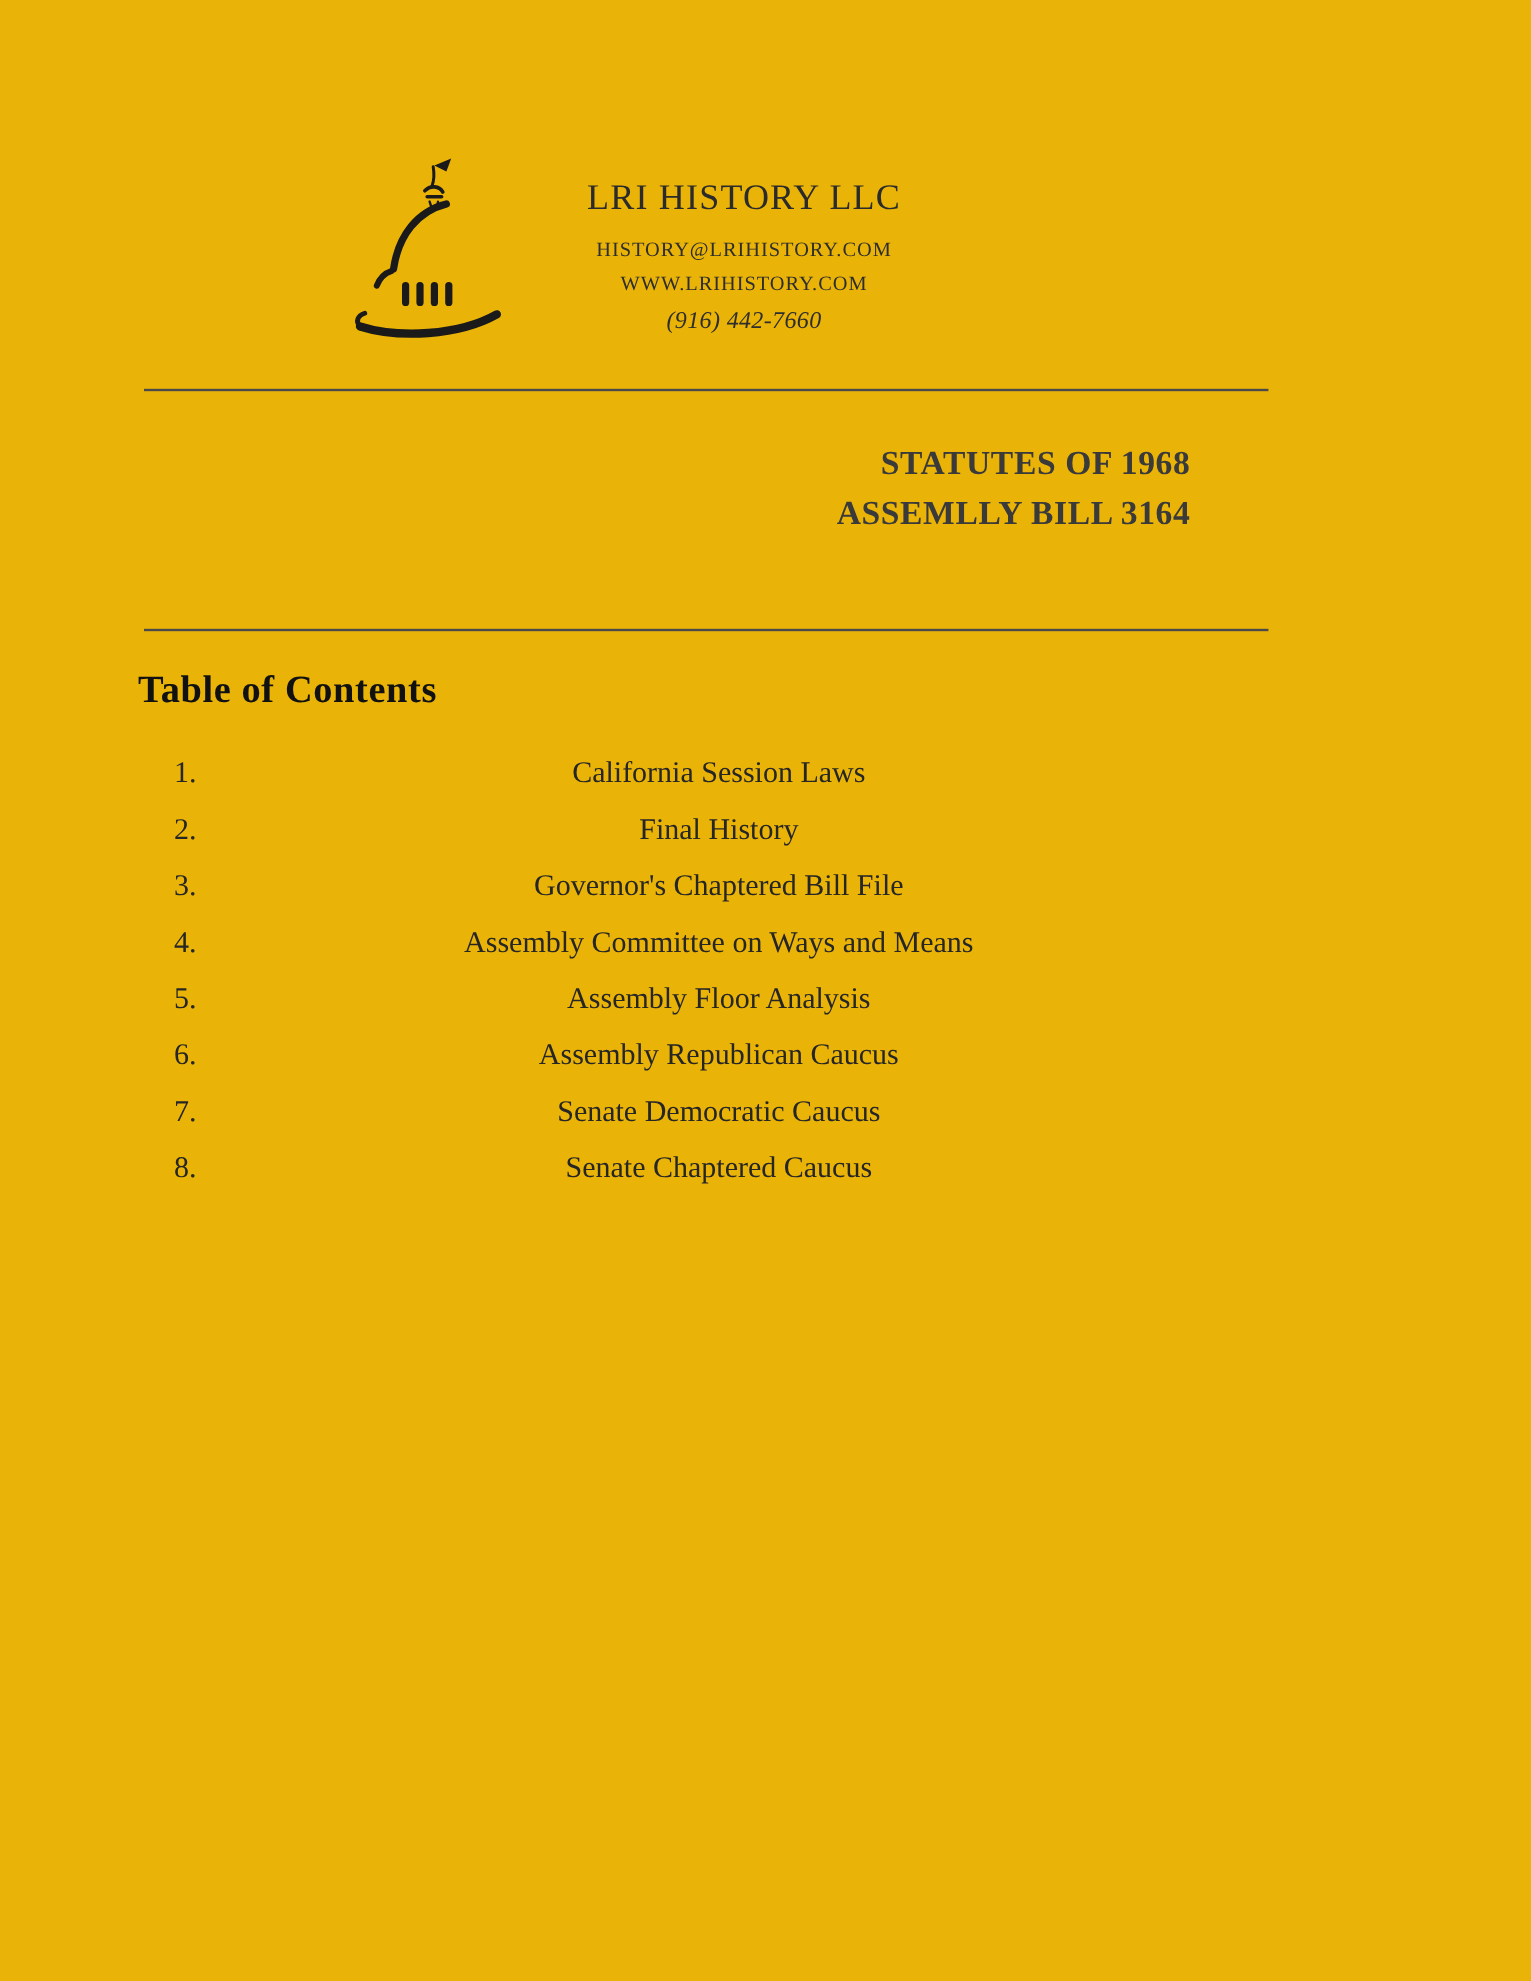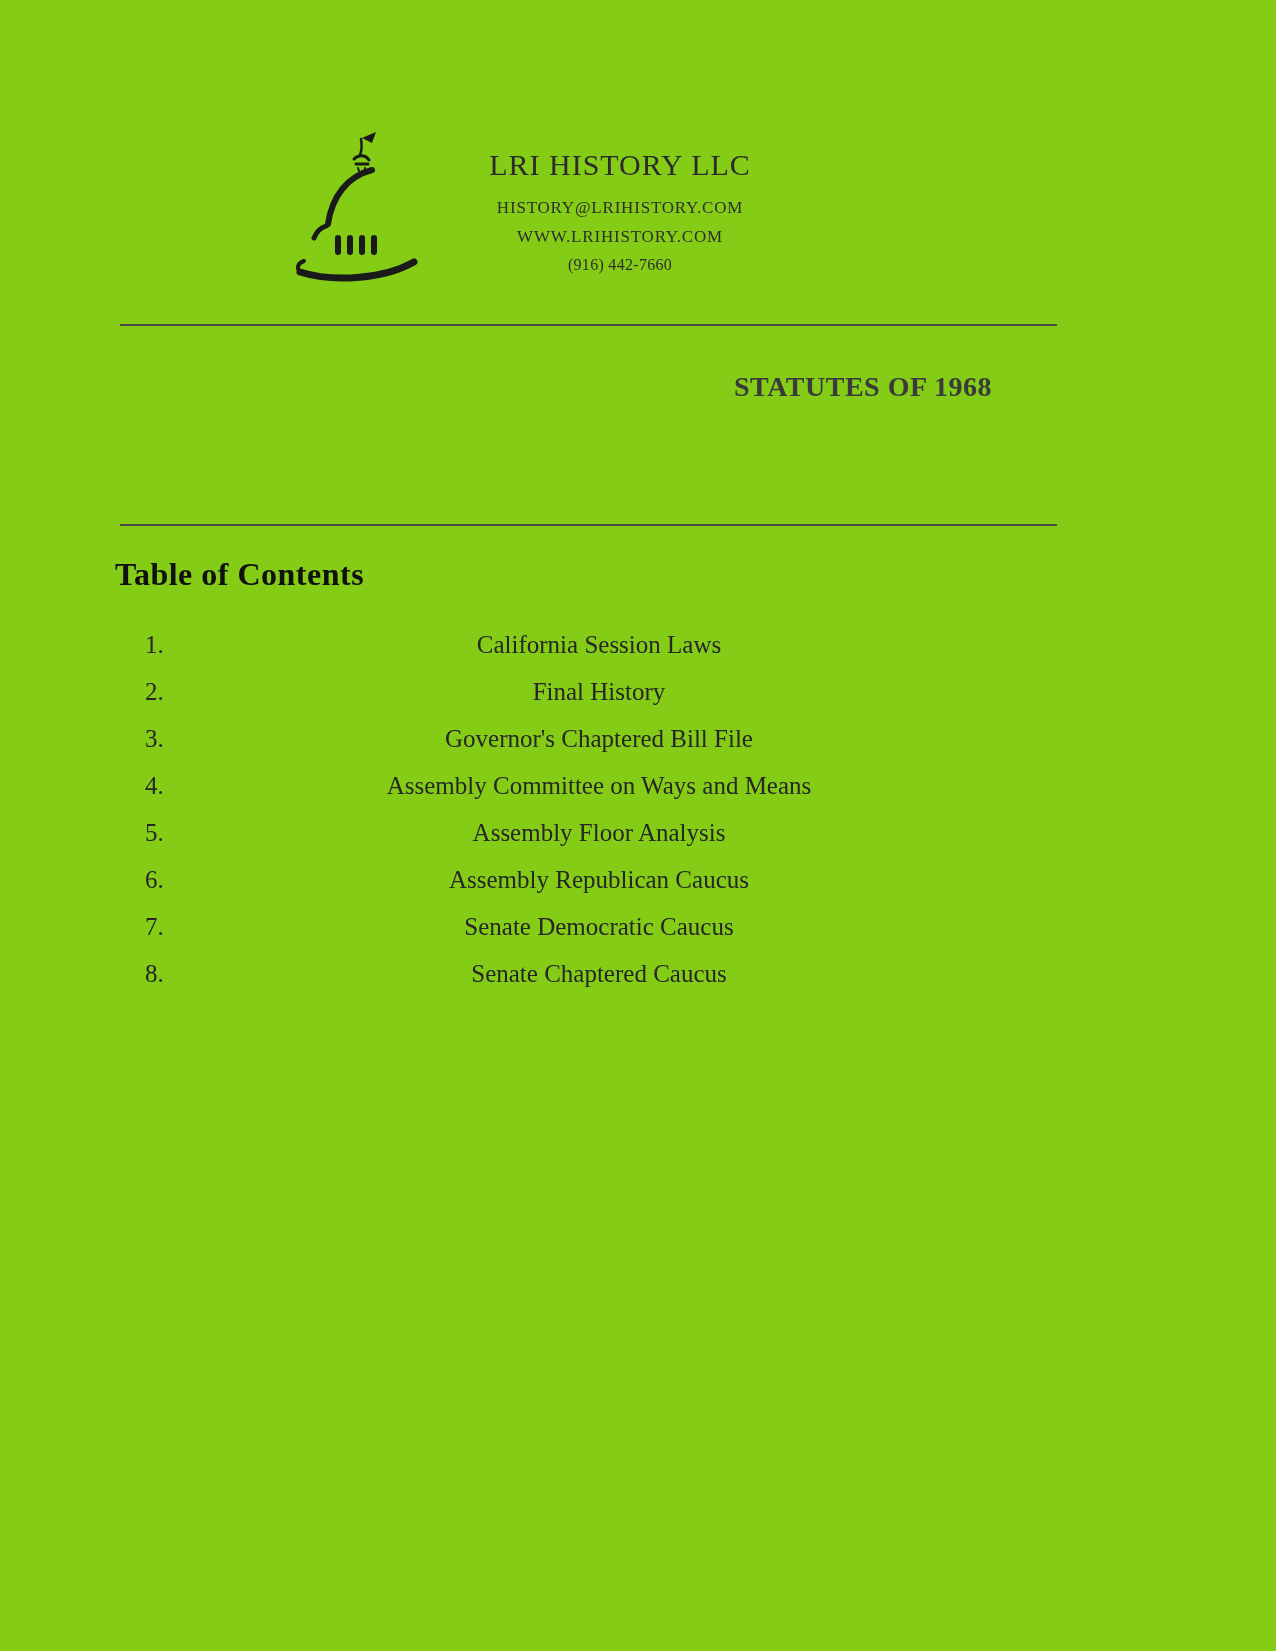--- a/index.html
+++ b/index.html
@@ -4,21 +4,21 @@
 <style>
   * { margin: 0; padding: 0; box-sizing: border-box; }
   html, body { background: #ffffff; }
   body {
     width: 1276px;
     height: 1651px;
     position: relative;
     font-family: "Liberation Serif", serif;
     color: #222222;
   }
-  .page { position: absolute; inset: 0; background: #84cc16; }
+  .page { position: absolute; inset: 0; background: #eab308; }
 
   
   .header-row {
     position: absolute;
     top: 126px;
     left: 292px;
     display: flex;
     align-items: flex-start;
     gap: 38px;
   }
@@ -38,24 +38,25 @@
     white-space: nowrap;
   }
   .contact-line {
     font-size: 17px;
     letter-spacing: 0.8px;
     color: #2e2e2e;
     margin-bottom: 9px;
     white-space: nowrap;
   }
   .phone-line {
-    font-size: 16px;
+    font-size: 20px;
     letter-spacing: 0.3px;
     color: #2e2e2e;
     white-space: nowrap;
+    font-style: italic;
   }
 
   .rule {
     position: absolute;
     left: 120px;
     width: 937px;
     border-top: 2px solid #4a4a4a;
     height: 0;
   }
   .rule-1 { top: 324px; }
@@ -139,20 +140,21 @@
       <div class="contact-line">HISTORY@LRIHISTORY.COM</div>
       <div class="contact-line">WWW.LRIHISTORY.COM</div>
       <div class="phone-line">(916) 442-7660</div>
     </div>
   </div>
 
   <div class="rule rule-1"></div>
 
   <div class="title-block">
     <div class="title-line">STATUTES OF 1968</div>
+    <div class="title-line">ASSEMLLY BILL 3164</div>
   </div>
 
   <div class="rule rule-2"></div>
 
   <div class="toc">
     <div class="toc-heading">Table of Contents</div>
     <ol class="toc-list">
       <li class="toc-item">
         <span class="toc-num">1.</span>
         <span class="toc-label">California Session Laws</span>

